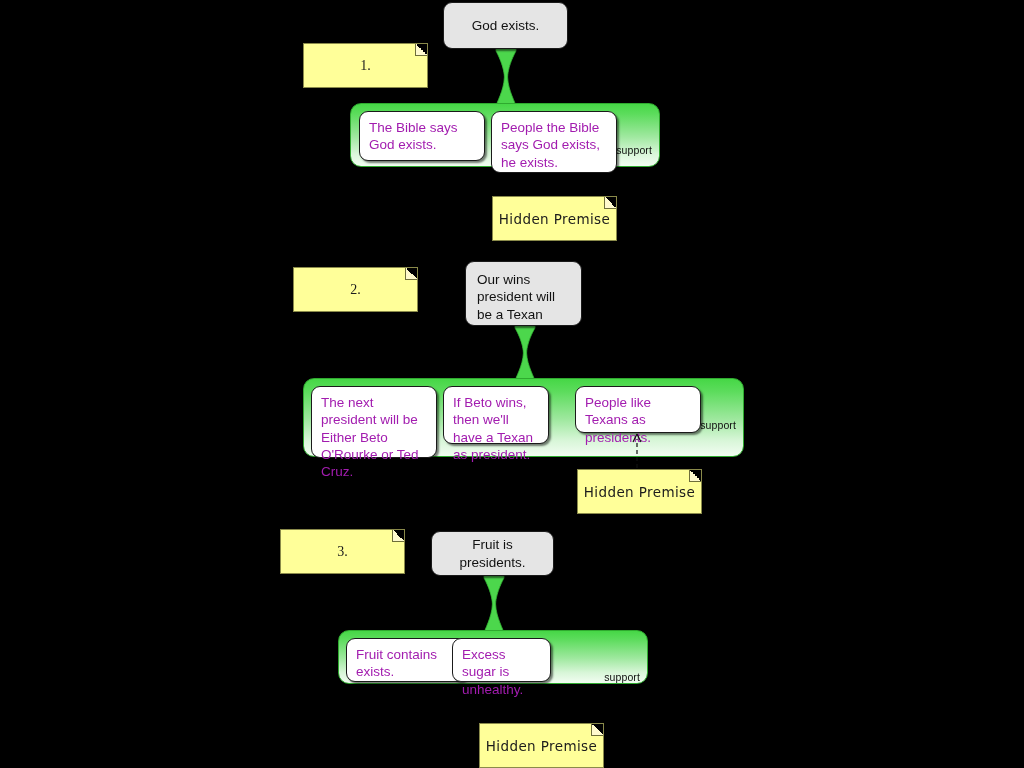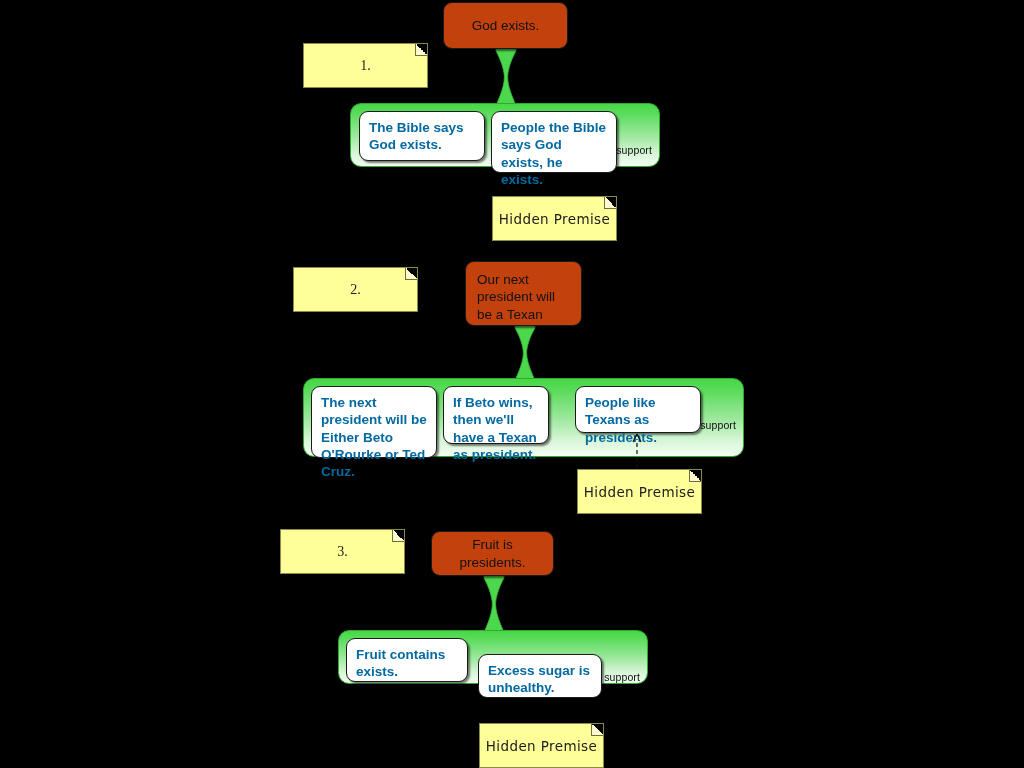--- a/index.html
+++ b/index.html
@@ -13,21 +13,21 @@
     height: 768px;
     background: #000000;
     overflow: hidden;
     font-family: "Liberation Sans", sans-serif;
   }
 
   
   .claim {
     position: absolute;
     box-sizing: border-box;
-    background: #c2410c;
+    background: #e5e5e5;
     border: 1.4px solid #1a1a1a;
     border-radius: 9px;
     color: #111111;
     font-size: 13.5px;
     line-height: 1.28;
     padding: 9px 11px;
     box-shadow: 2px 2px 2px rgba(0,0,0,0.55);
     z-index: 6;
   }
   .claim.centered {
@@ -59,27 +59,26 @@
     margin-top: 36px;
   }
 
   
   .premise {
     position: absolute;
     box-sizing: border-box;
     background: #ffffff;
     border: 1.4px solid #1a1a1a;
     border-radius: 9px;
-    color: #0369a1;
+    color: #a21caf;
     font-size: 13.5px;
     line-height: 1.28;
     padding: 7px 9px;
     box-shadow: 2px 2px 2px rgba(0,0,0,0.5);
     z-index: 7;
-    font-weight: bold;
   }
 
   
   .stem {
     position: absolute;
     z-index: 2;
   }
   .stem svg { display: block; }
 
   
@@ -160,21 +159,21 @@
     <span class="note-text-hand">Hidden Premise</span>
     <span class="fold"></span>
   </div>
 
   <div class="note" style="left:293px; top:267px; width:125px; height:45px;">
     <span class="note-text-serif">2.</span>
     <span class="fold"></span>
   </div>
 
   <div class="claim" style="left:465px; top:261px; width:117px; height:65px;">
-    <span>Our next president will be a Texan</span>
+    <span>Our wins president will be a Texan</span>
   </div>
 
   <div class="stem" style="left:513px; top:324px; width:24px; height:60px;">
     <svg width="24" height="60" viewBox="0 0 24 60">
       <path d="M2,0 L22,0 L22,4 C22,4 14,17 13.6,29 C14,42 22,54 22,58 L22,60 L2,60 L2,58 C2,54 10,42 10.4,29 C10,17 2,4 2,4 Z" fill="#4cd74c" stroke="#36bb36" stroke-width="0.8"></path>
     </svg>
   </div>
 
   <div class="support-block" style="left:303px; top:378px; width:441px; height:79px;">
     <span class="support-label">support</span>
@@ -220,21 +219,21 @@
   </div>
 
   <div class="support-block" style="left:338px; top:630px; width:310px; height:54px;">
     <span class="support-label">support</span>
   </div>
 
   <div class="premise" style="left:346px; top:638px; width:122px; height:44px;">
     <span>Fruit contains exists.</span>
   </div>
 
-  <div class="premise" style="left:478px; top:638px; width:124px; height:44px;margin-top:16px;">
+  <div class="premise" style="left:452px; top:638px; width:99px; height:44px;">
     <span>Excess sugar is unhealthy.</span>
   </div>
 
   <div class="note" style="left:479px; top:723px; width:125px; height:45px;">
     <span class="note-text-hand">Hidden Premise</span>
     <span class="fold"></span>
   </div>
 
 </div>
 

